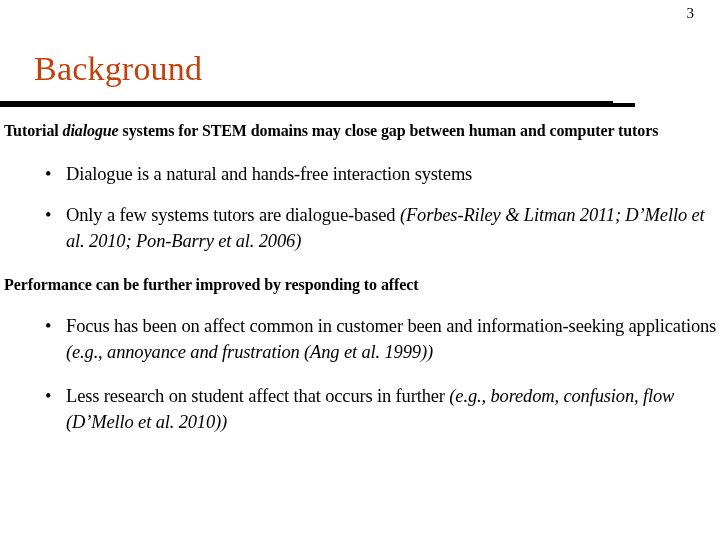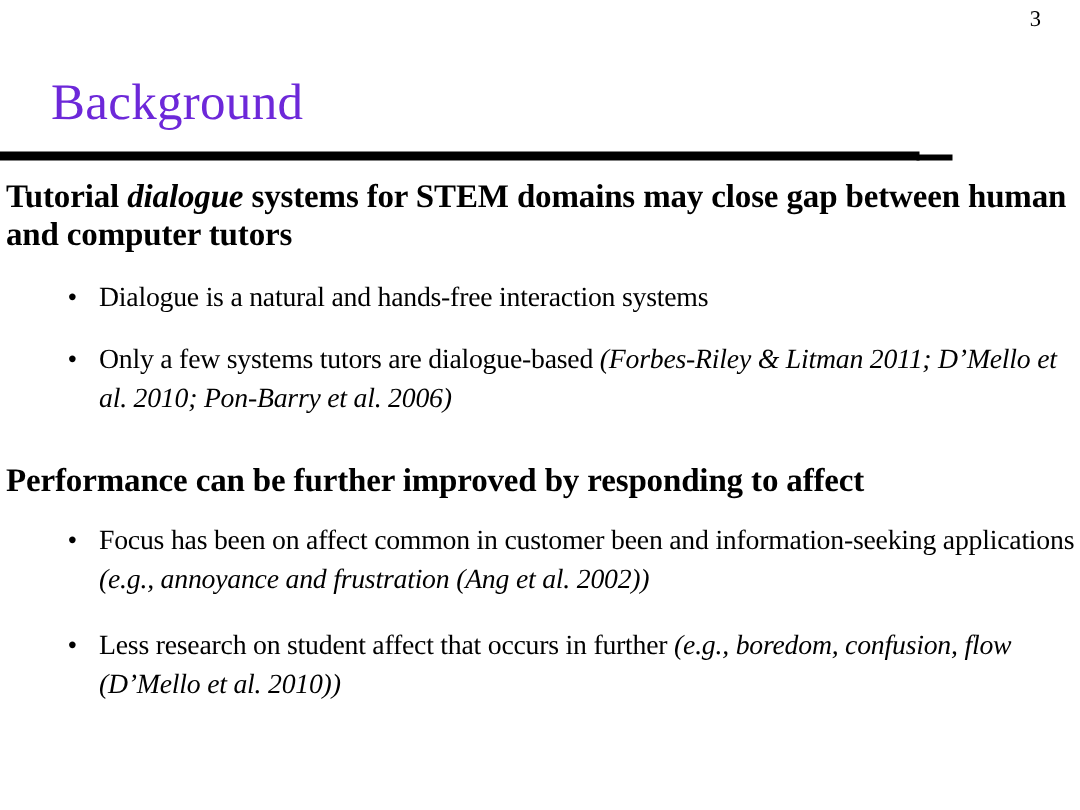--- a/index.html
+++ b/index.html
@@ -34,21 +34,21 @@
     color: #000000;
   }
 
   
   .title {
     position: absolute;
     left: 34px;
     top: 50px;
     font-size: 34px;
     line-height: 38px;
-    color: #6d28d9;
+    color: #c2410c;
     font-family: "Liberation Serif", "DejaVu Serif", serif;
     font-weight: normal;
     letter-spacing: 0.2px;
     white-space: nowrap;
   }
 
   
   .title-rule {
     position: absolute;
     left: 0px;
@@ -71,26 +71,26 @@
     position: absolute;
     left: 0px;
     top: 118px;
     width: 720px;
   }
 
   .lead {
     margin: 0;
     padding: 0 2px 0 4px;
     font-weight: bold;
-    font-size: 22px;
+    font-size: 16px;
     line-height: 25px;
     letter-spacing: -0.1px;
   }
   .lead.second {
-    margin-top: 28px;
+    margin-top: 18px;
   }
 
   .bullet-list {
     margin: 0;
     padding: 0;
     list-style: none;
   }
 
   .bullet {
     position: relative;
@@ -135,21 +135,21 @@
       </li>
       <li class="bullet">
         <span class="dot">•</span><span>Only a few systems tutors are dialogue-based </span><i>(Forbes-Riley &amp; Litman 2011;  D’Mello et al. 2010;  Pon-Barry et al. 2006)</i>
       </li>
     </ul>
 
     <p class="lead second"><span>Performance can be further improved by responding to affect</span></p>
 
     <ul class="bullet-list">
       <li class="bullet" style="margin-top:16px;">
-        <span class="dot">•</span><span>Focus has been on affect common in customer been and information-seeking applications </span><i>(e.g., annoyance and frustration (Ang et al. 2002))</i>
+        <span class="dot">•</span><span>Focus has been on affect common in customer been and information-seeking applications </span><i>(e.g., annoyance and frustration (Ang et al. 1999))</i>
       </li>
       <li class="bullet" style="margin-top:18px;">
         <span class="dot">•</span><span>Less research on student affect that occurs in further </span><i>(e.g., boredom, confusion, flow (D’Mello et al. 2010))</i>
       </li>
     </ul>
 
   </div>
 </div>
 
 </body></html>

